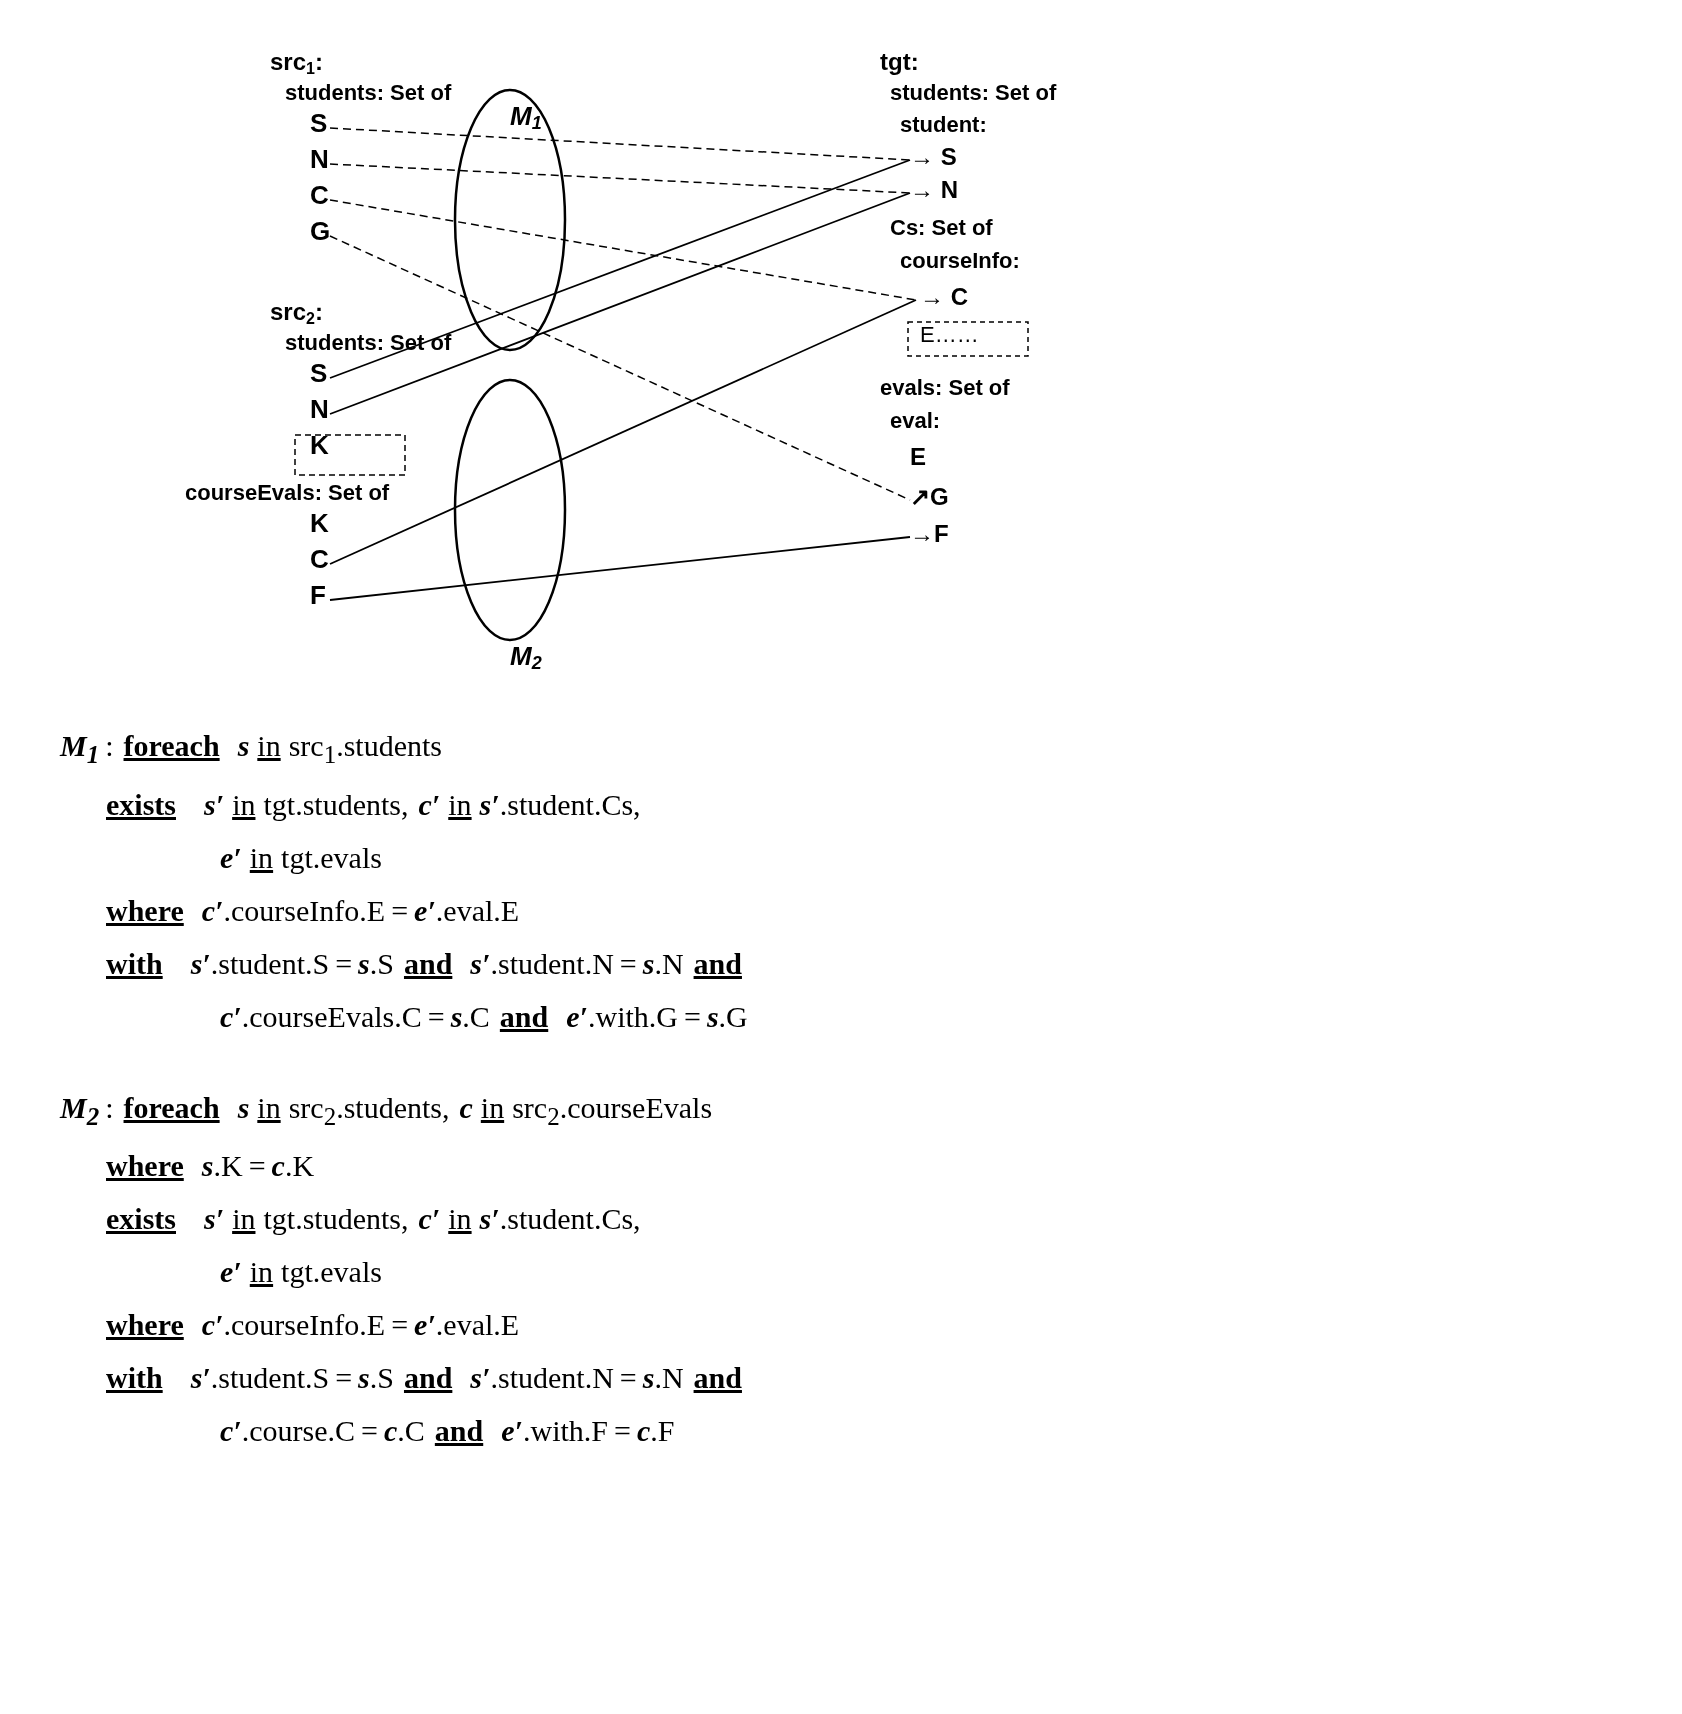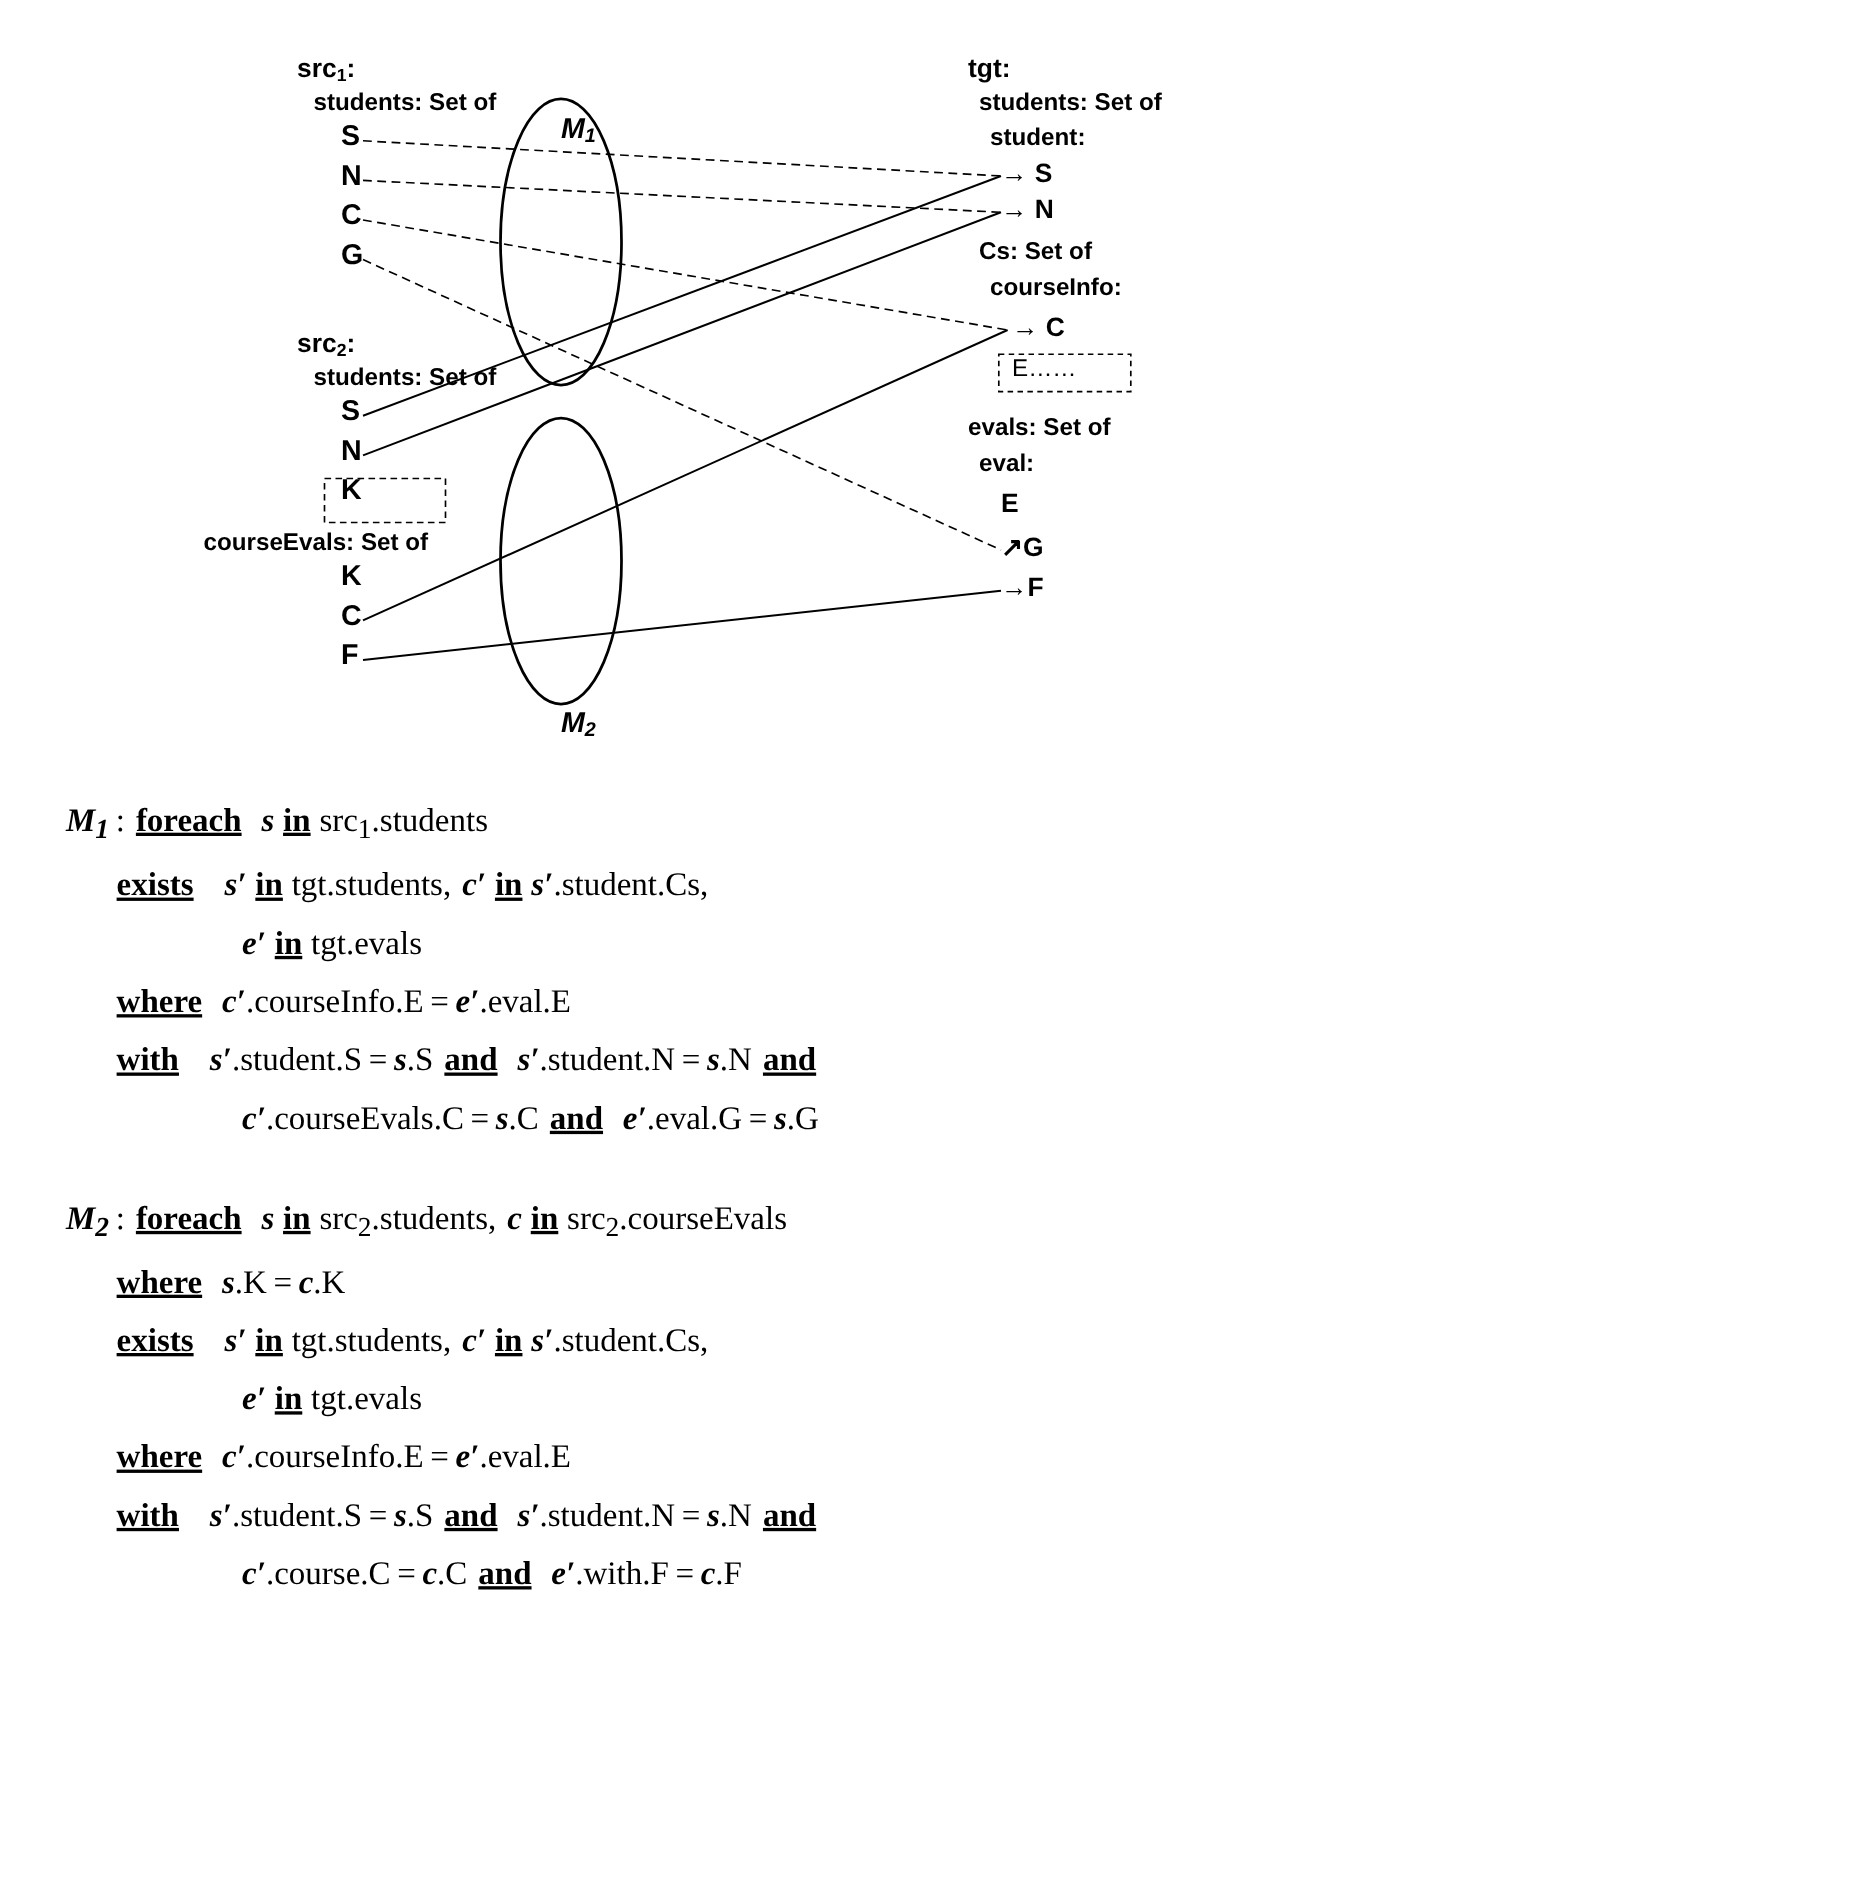--- a/index.html
+++ b/index.html
@@ -53,21 +53,21 @@
       font-style: normal;
       margin-right: 8px;
     }
 
     .var-italic {
       font-style: italic;
       font-weight: bold;
     }
 
     .kw-in {
-      font-weight: bold;
+      font-weight: normal;
       text-decoration: underline;
       font-style: normal;
       margin: 0 8px;
     }
 
     .eq { margin: 0 6px; }
 
     
     .sp { display: inline-block; width: 10px; }
     .sp2 { display: inline-block; width: 20px; }
@@ -215,21 +215,21 @@
     <div class="line indent2">
       <span class="var-italic">c′</span>
         <span>.courseEvals.C</span>
       <span class="eq">=</span>
       <span class="var-italic">s</span>
         <span>.C</span>
       <span class="sp"></span>
       <span class="keyword">and</span>
       <span class="sp"></span>
       <span class="var-italic">e′</span>
-        <span>.eval.G</span>
+        <span>.with.G</span>
       <span class="eq">=</span>
       <span class="var-italic">s</span>
         <span>.G</span>
     </div>
 
   </div>
 
   <div class="formula-block">
 
     <div class="line">

